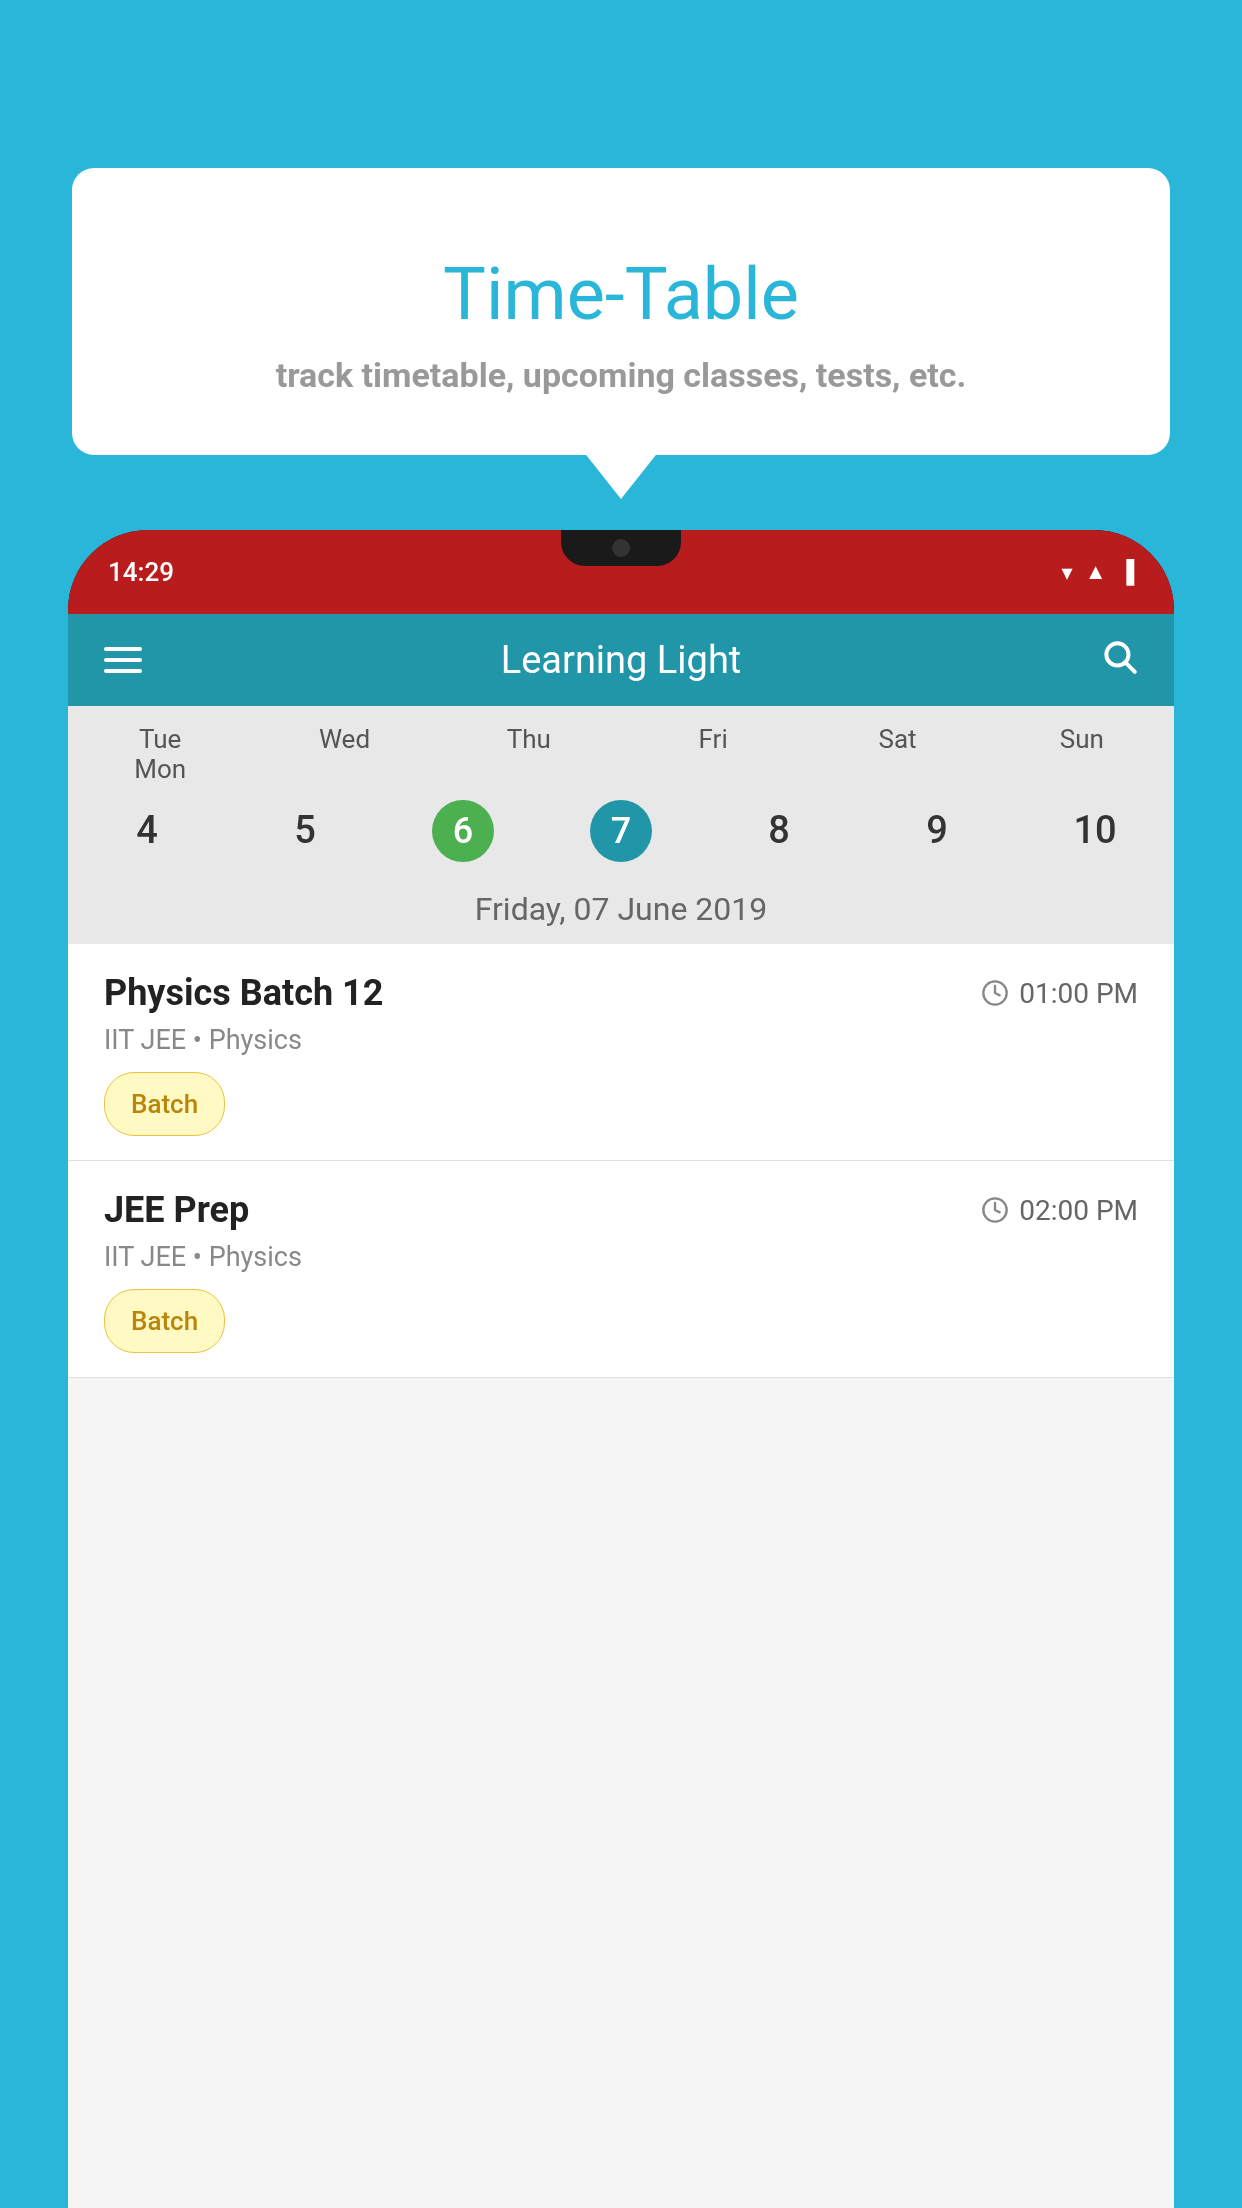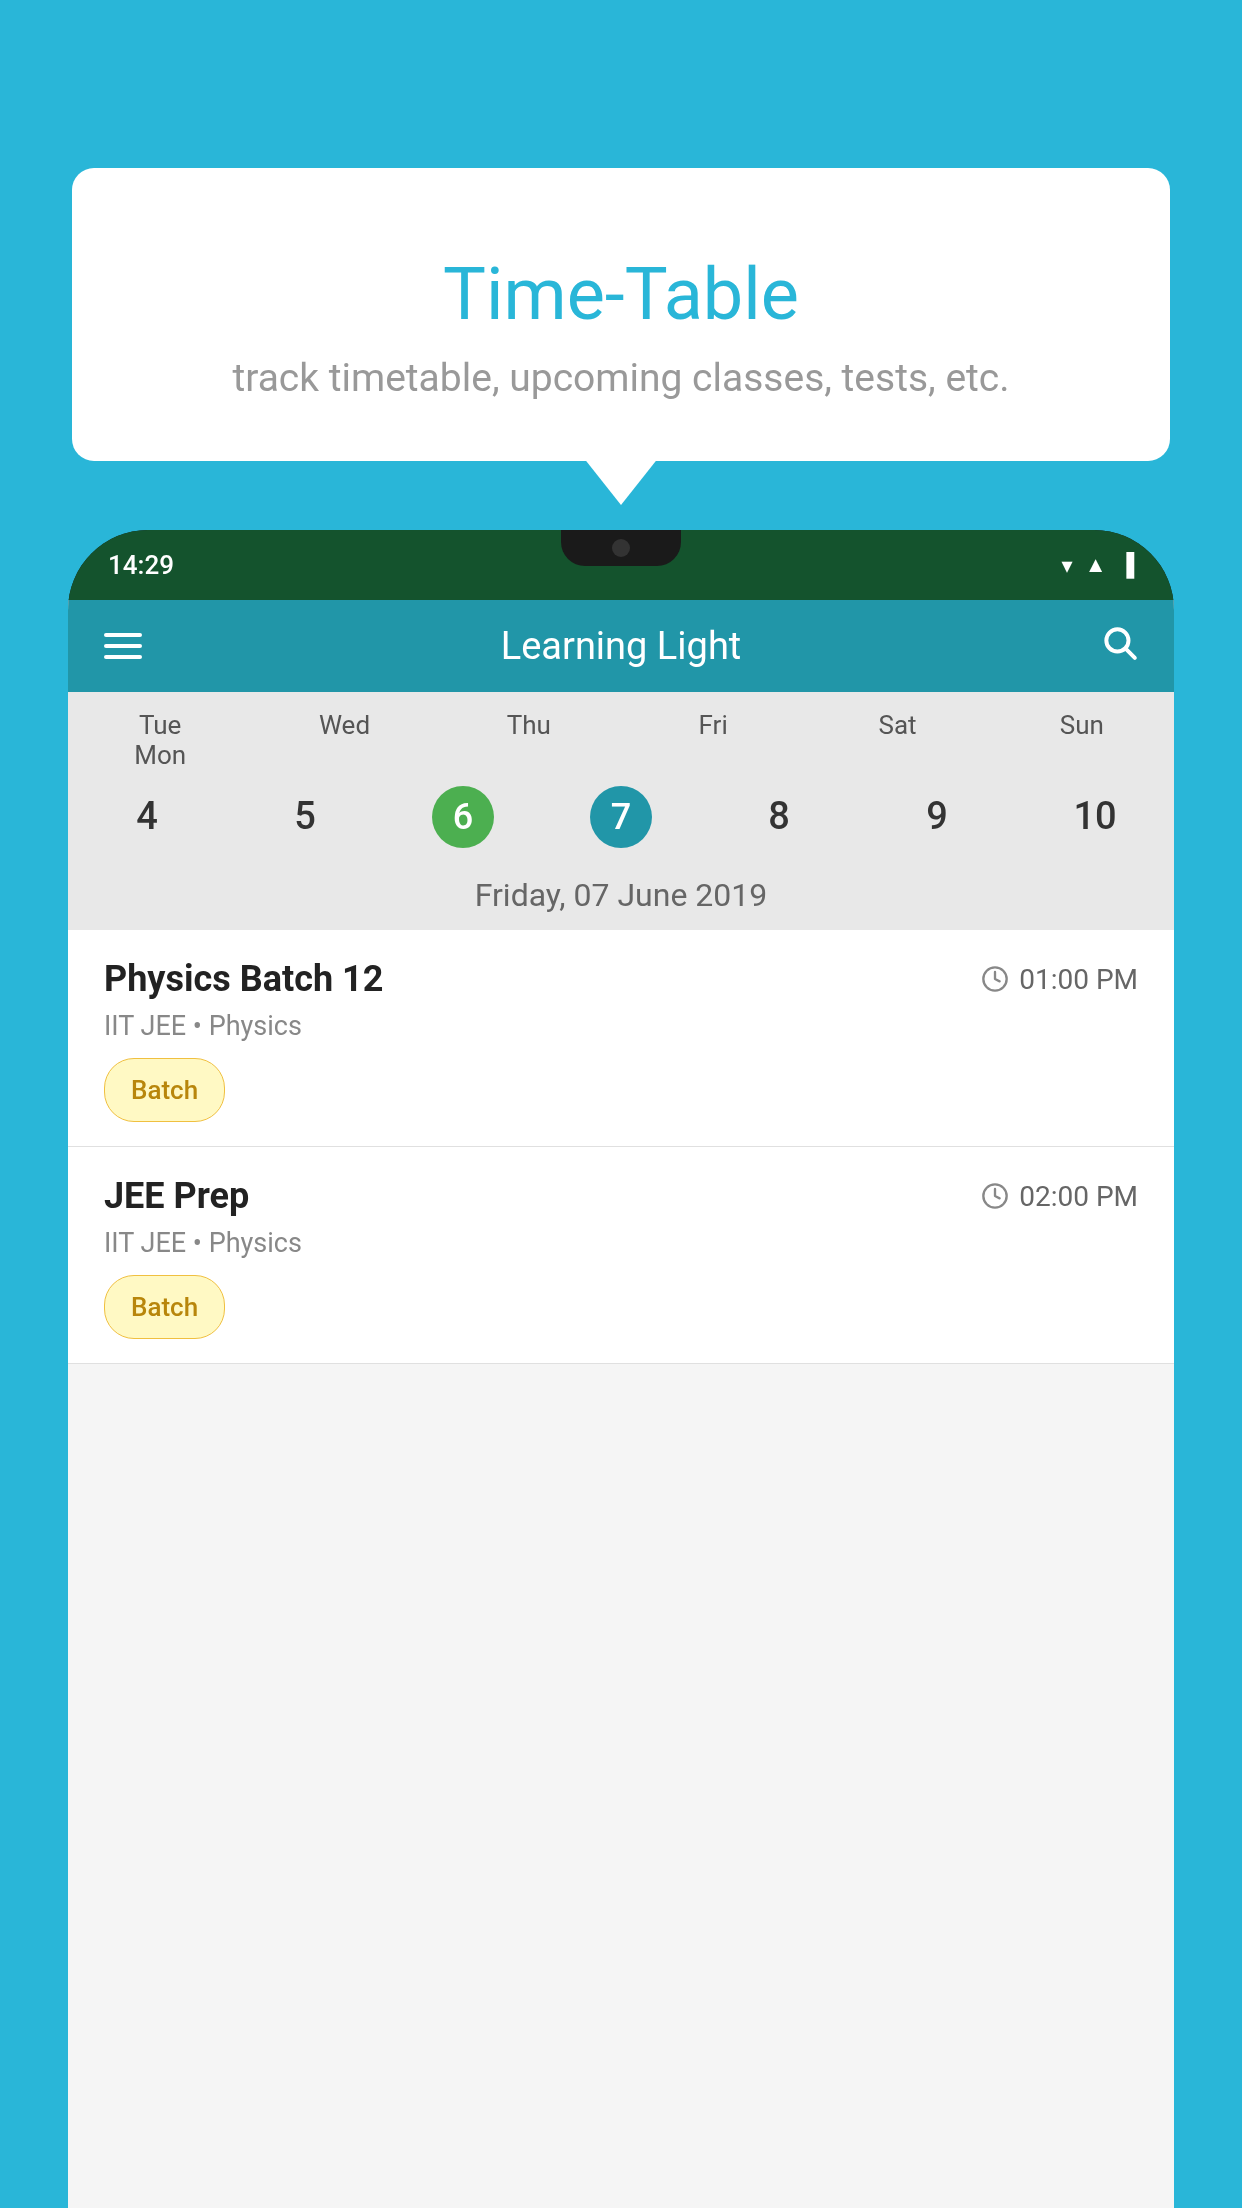--- a/index.html
+++ b/index.html
@@ -37,43 +37,43 @@
       border-right: 38px solid transparent;
       border-top: 48px solid #fff;
     }
     .bubble-title {
       font-size: 72px;
       font-weight: 400;
       color: #29B6D8;
       margin-bottom: 18px;
     }
     .bubble-subtitle {
-      font-size: 39px;
+      font-size: 34px;
       color: #999;
-      font-weight: 400;
+      font-weight: 700;
     }
 
     
     .phone-frame {
       position: absolute;
       top: 530px;
       left: 68px;
       right: 68px;
       bottom: 0;
       background: #1a1a1a;
       border-radius: 80px 80px 0 0;
       padding: 0;
       overflow: hidden;
     }
 
     
     .phone-top {
       position: relative;
-      height: 70px;
-      background: #14532d;
+      height: 84px;
+      background: #b91c1c;
       display: flex;
       align-items: center;
       justify-content: space-between;
       padding: 0 40px;
     }
     .status-time {
       color: #fff;
       font-size: 26px;
       font-weight: 500;
     }

